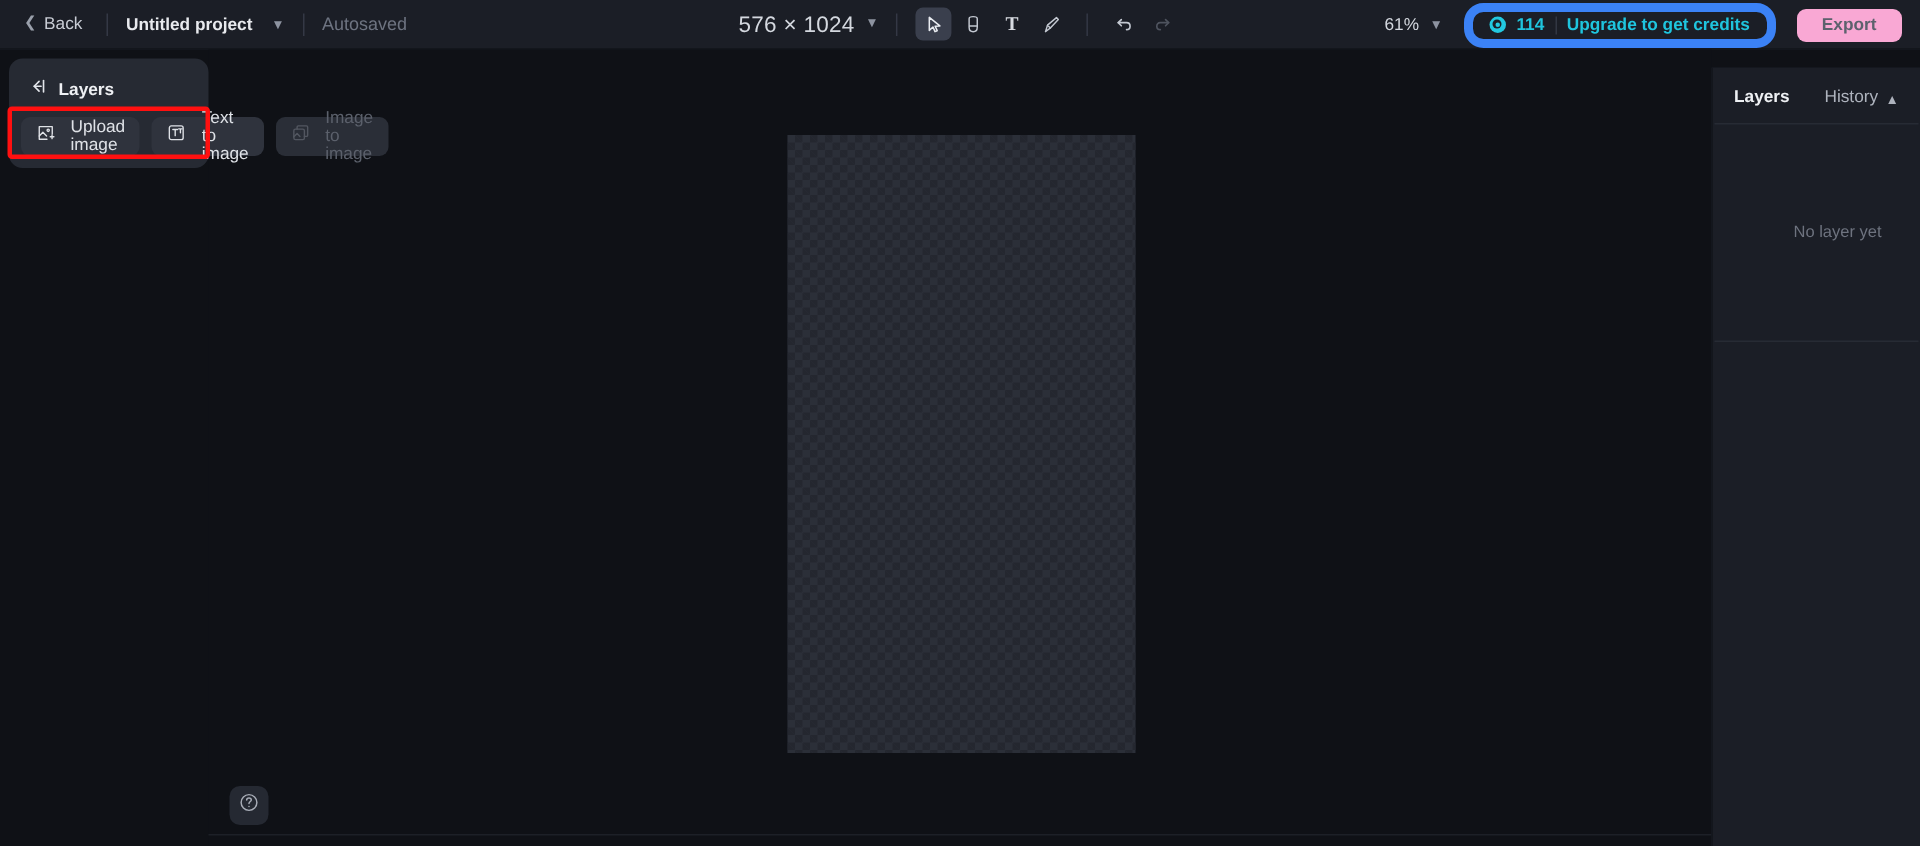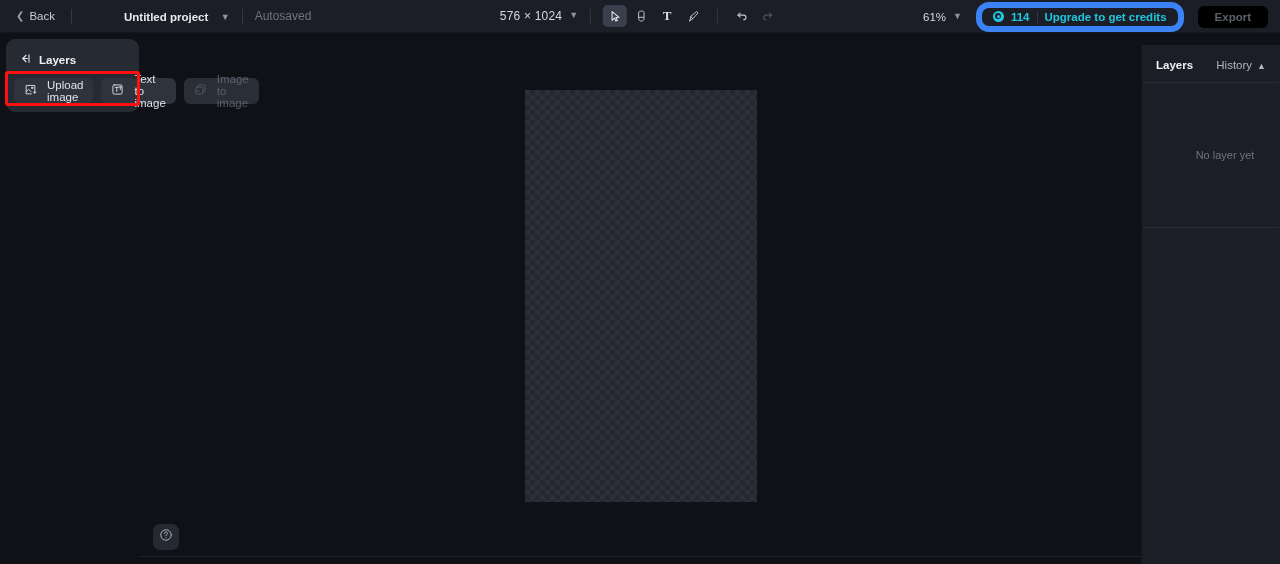--- a/index.html
+++ b/index.html
@@ -23,33 +23,32 @@
   .back-btn {
     display: flex; align-items: center; gap: 5px;
     color: #c8ccd4; font-size: 11.5px; cursor: pointer;
     padding: 3px 4px;
   }
   .chev-left { font-size: 10px; color: #9aa0ab; line-height: 1; }
   .v-div { width: 1px; height: 15px; background: #343845; margin: 0 12px; }
   .proj-name {
     color: #e8eaee; font-size: 11.5px; font-weight: bold;
     cursor: pointer;
-    margin-left: 40px;
   }
   .chev-dn {
     display: inline-block; margin-left: 8px; color: #8d93a0;
     font-size: 9px; transform: translateY(-1px);
   }
   .autosaved { color: #6d7380; font-size: 12px; }
 
   .hdr-center {
     position: absolute; left: 50%; transform: translateX(-50%);
     display: flex; align-items: center; height: 33px;
   }
-  .dims { color: #d4d8df; font-size: 12px; cursor: pointer; letter-spacing: .2px; }
+  .dims { color: #d4d8df; font-size: 15px; cursor: pointer; letter-spacing: .2px; }
   .tool-group { display: flex; align-items: center; gap: 2px; }
   .tool {
     width: 24px; height: 22px; border-radius: 5px;
     display: flex; align-items: center; justify-content: center;
     cursor: pointer;
   }
   .tool.active { background: #3a3f4d; }
   .tool svg { display: block; }
   .tool-txt { color: #d8dbe1; font-size: 13px; font-weight: bold; font-family: "Liberation Serif", serif; }
 
@@ -73,21 +72,21 @@
   }
   .coin::before {
     content: ""; position: absolute; inset: 4px;
     border-radius: 50%; background: #22c8e0; z-index: 1;
   }
   .credit-num { color: #1fc5de; font-size: 11.5px; font-weight: bold; }
   .pill-div { width: 1px; height: 12px; background: #323743; }
   .upgrade { color: #1fc5de; font-size: 11.5px; font-weight: bold; }
   .export-btn {
     margin-left: 14px;
-    background: #000000; color: #5c616d;
+    background: #f9a8d4; color: #5c616d;
     font-size: 11.5px; font-weight: bold;
     border: none; border-radius: 6px;
     padding: 5px 17px; cursor: not-allowed;
     font-family: "Liberation Sans", sans-serif;
   }
 
   
   .left-panel {
     position: absolute; left: 6px; top: 39px;
     width: 133px; border-radius: 9px;

